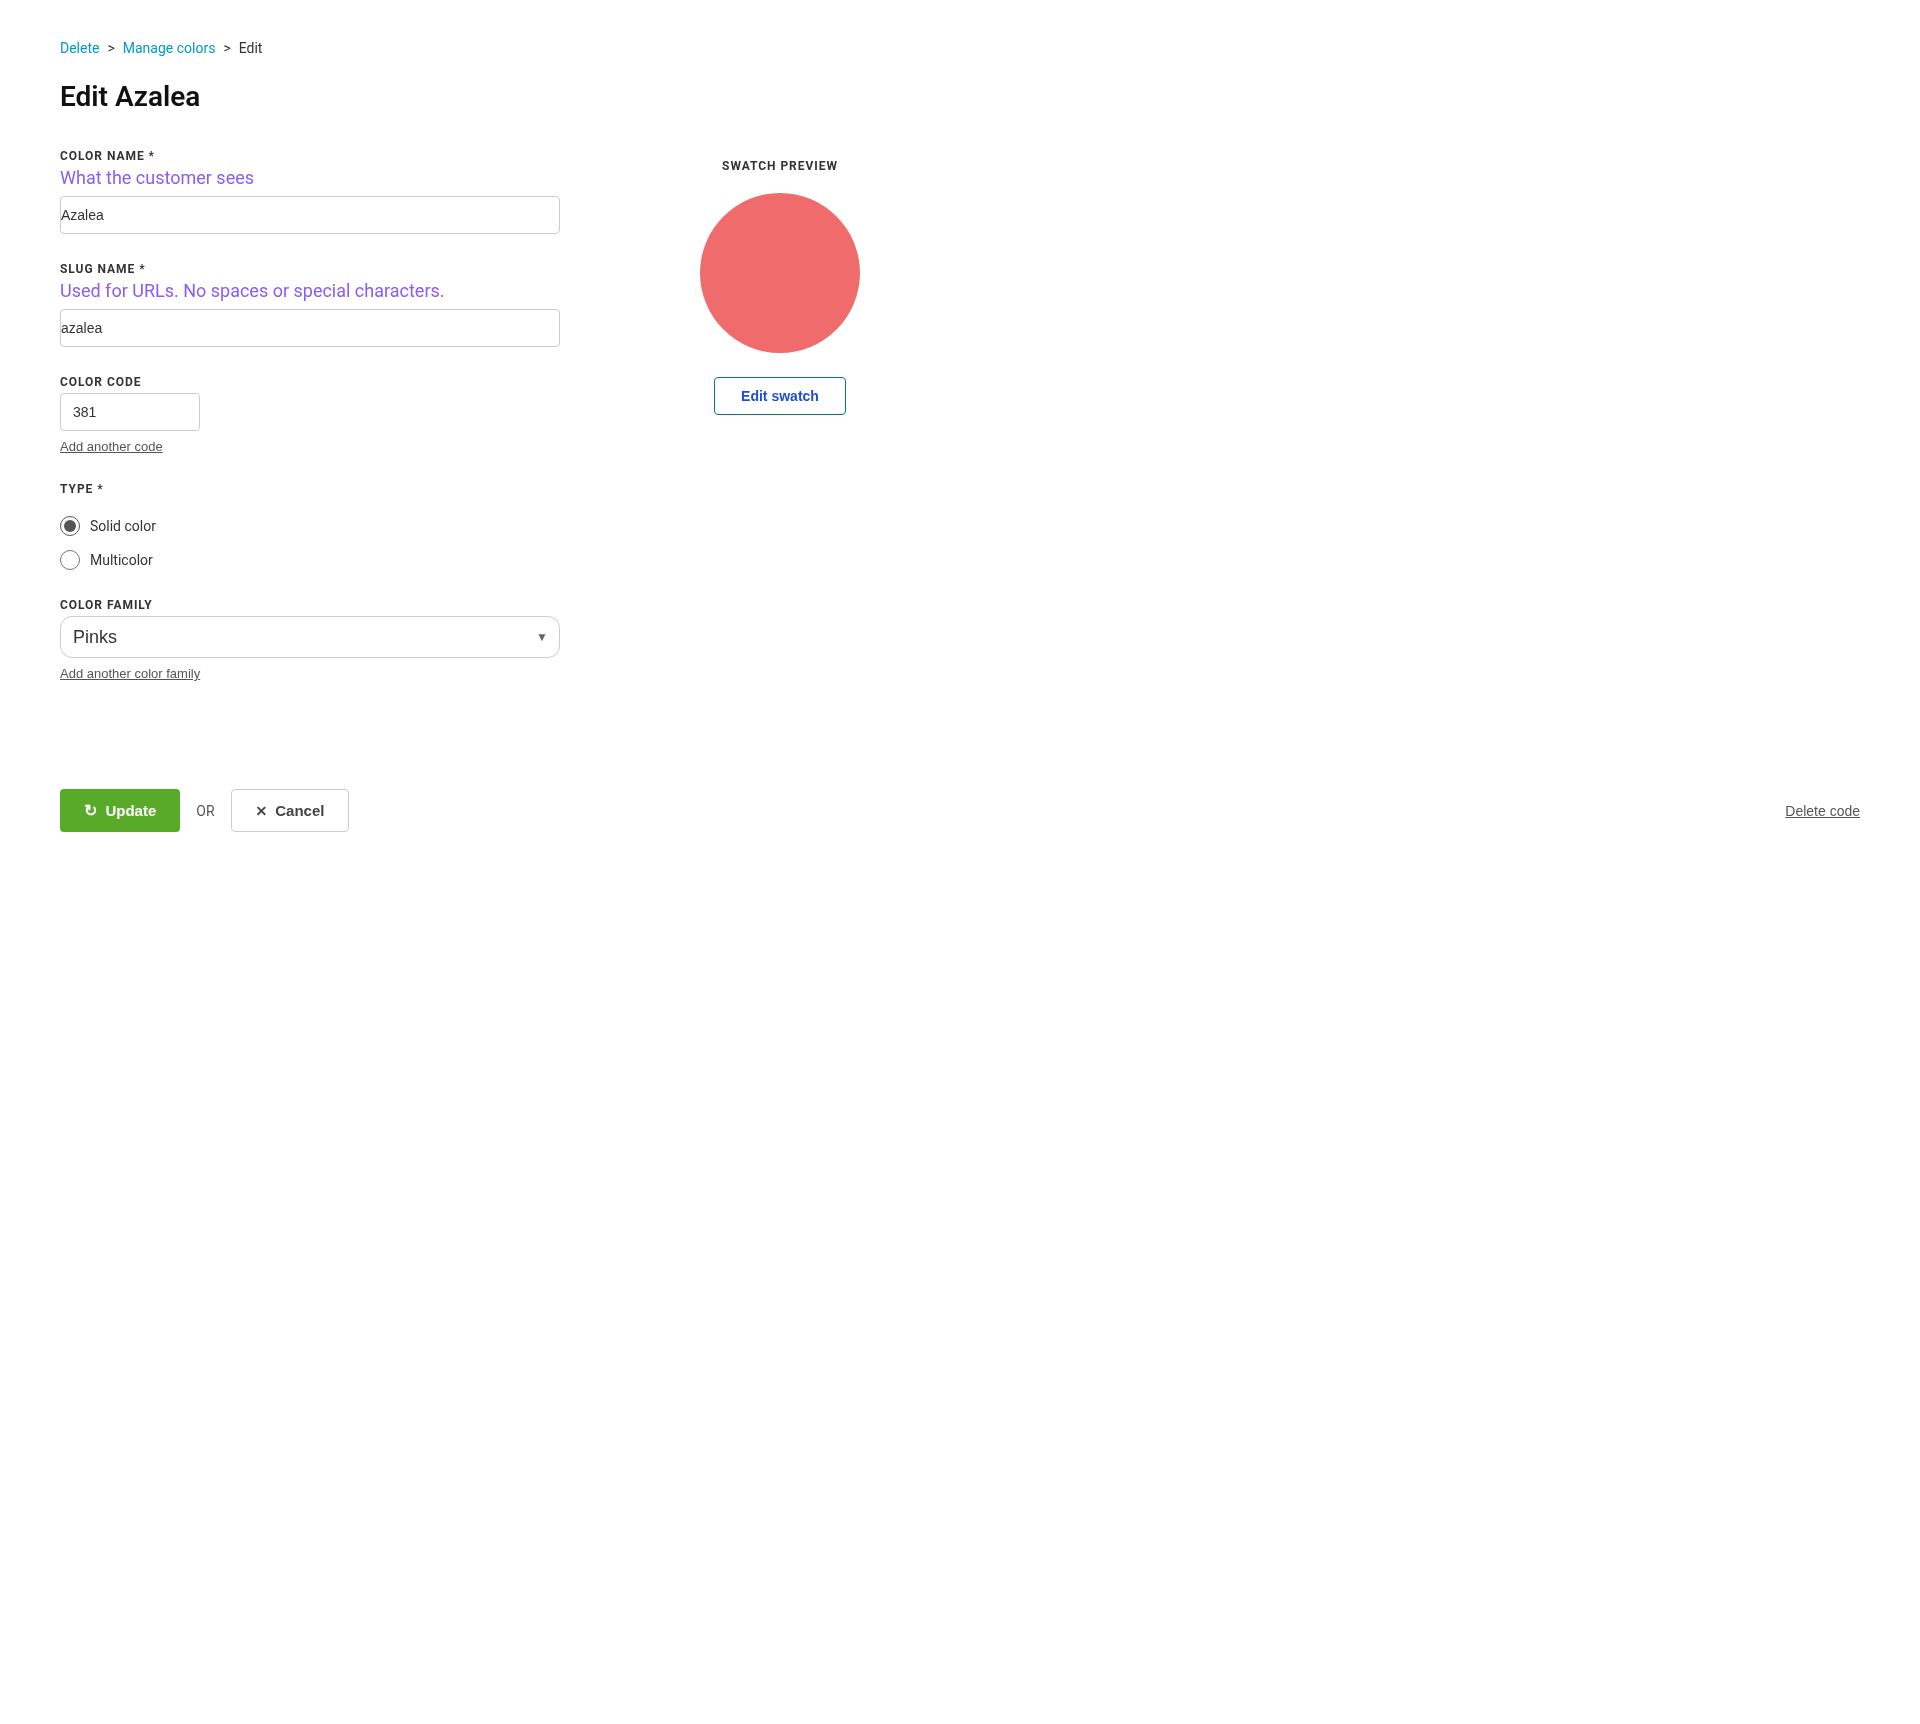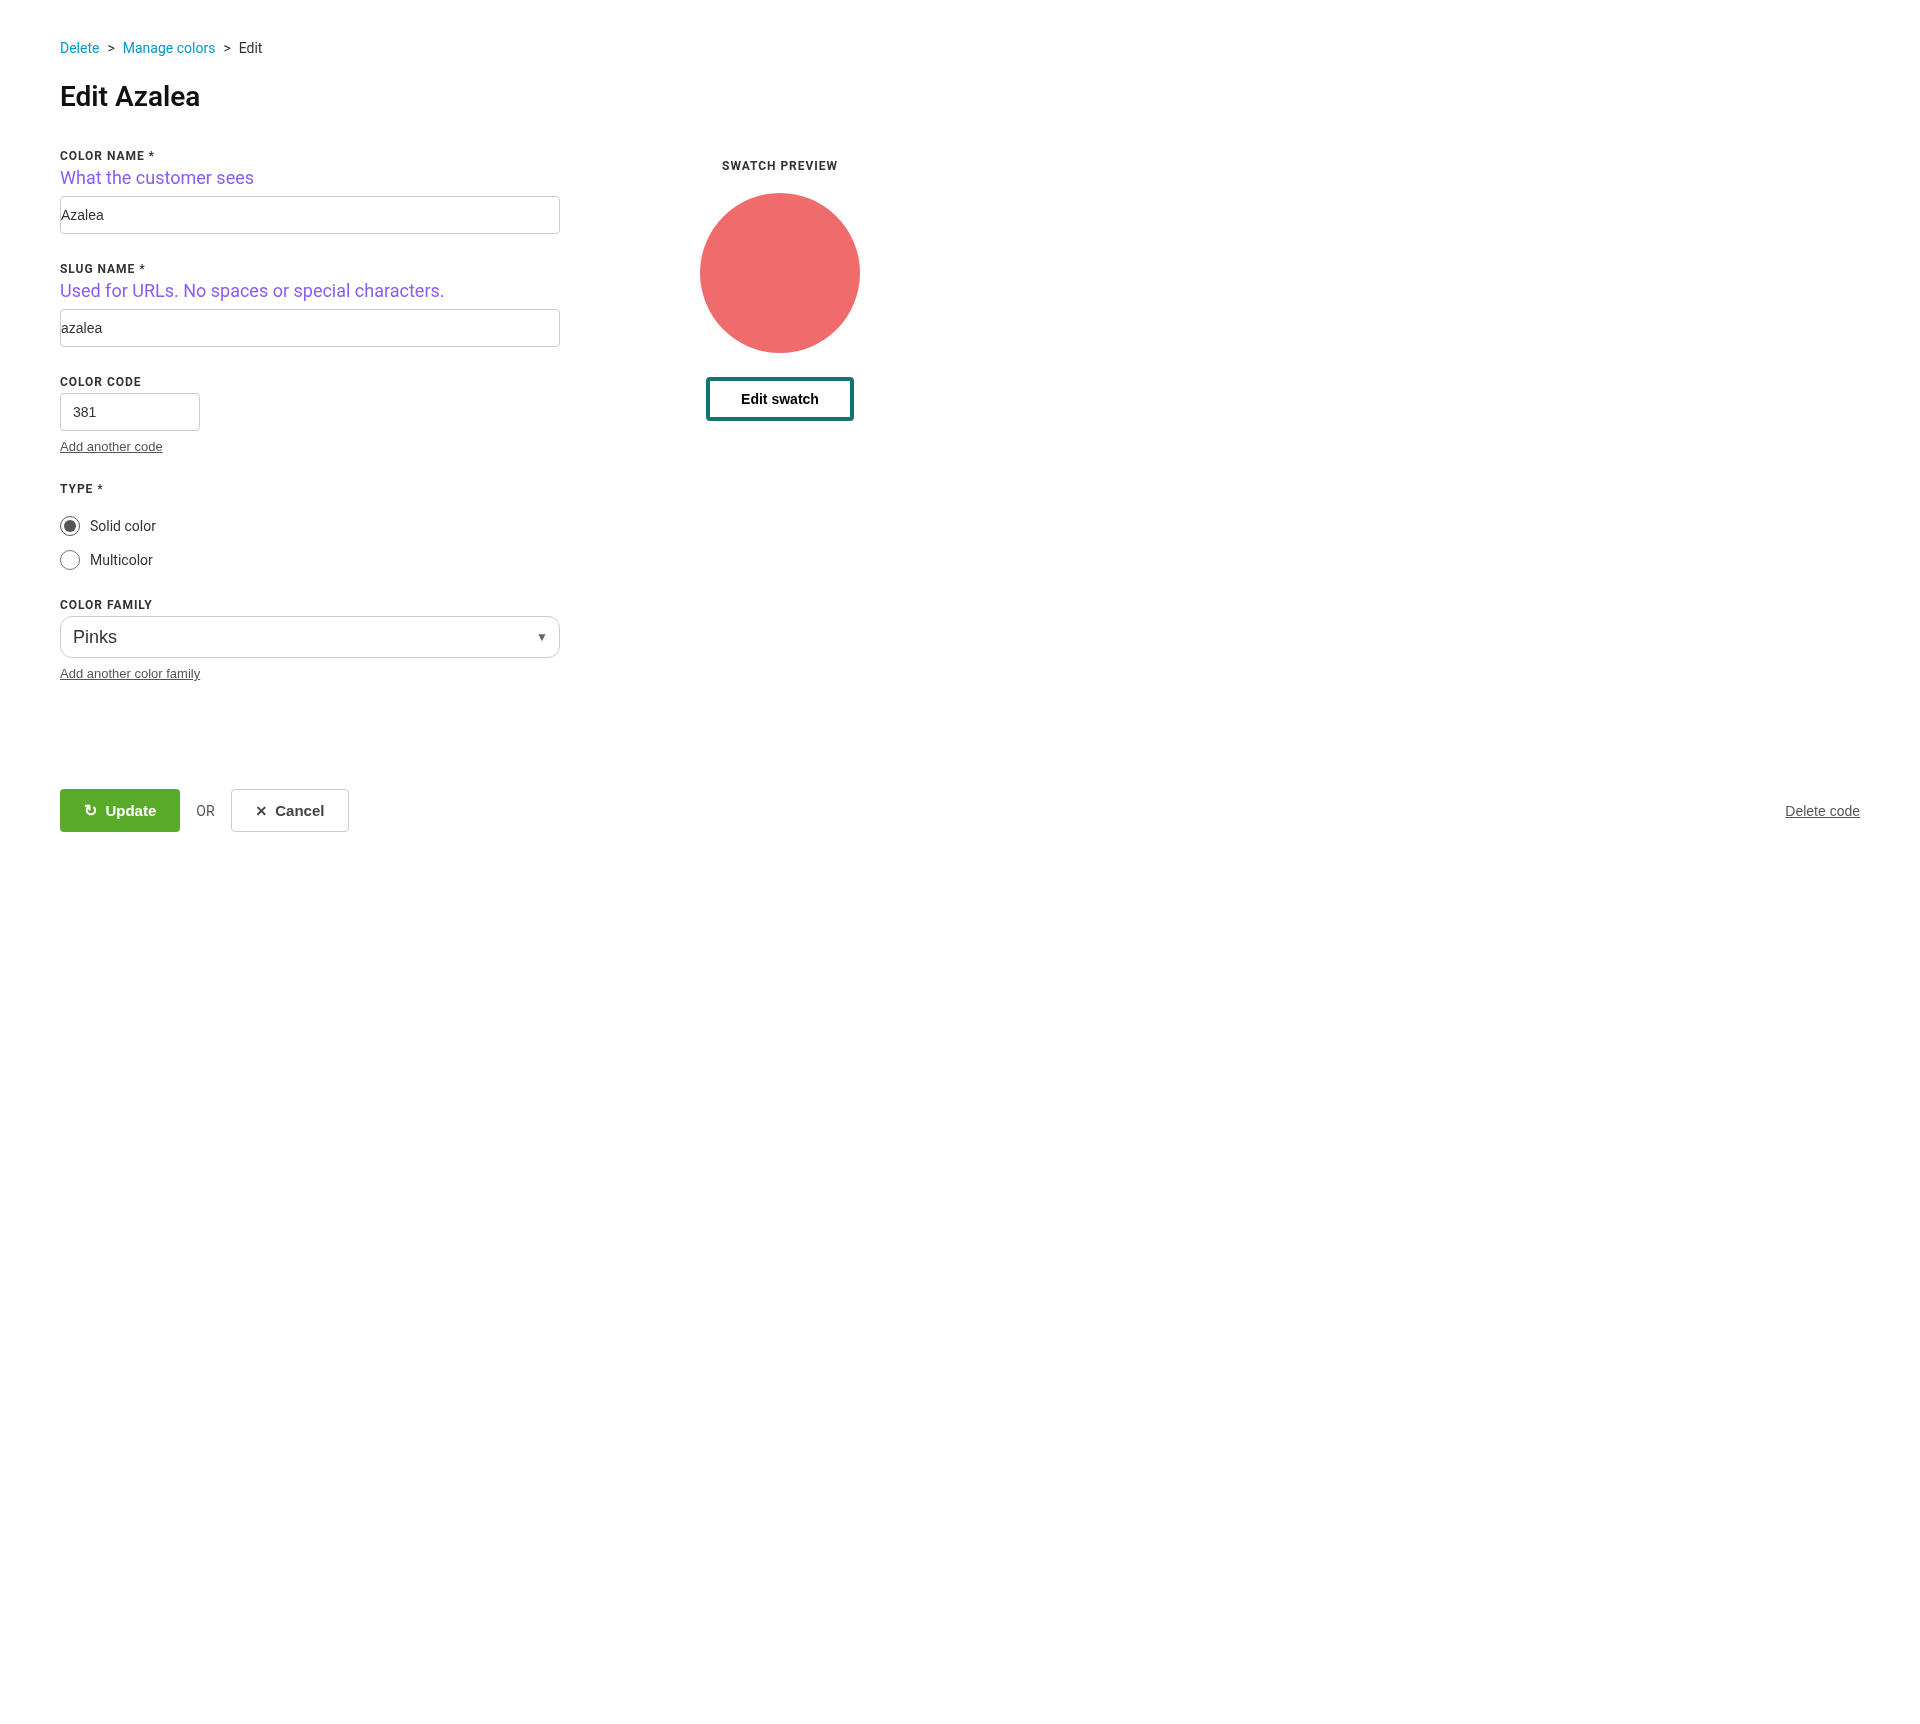--- a/index.html
+++ b/index.html
@@ -76,28 +76,28 @@
 
     .swatch-circle {
       width: 160px;
       height: 160px;
       border-radius: 50%;
       margin-bottom: 24px;
     }
 
     .edit-swatch-btn {
       background: #fff;
-      border: 4px solid #0f766e;
+      border: 1px solid #0f766e;
       border-radius: 4px;
       padding: 10px 24px;
       font-size: 14px;
       font-weight: 600;
-      color: #000000;
-      cursor: pointer;
-      width: 148px;
+      color: #1d4ed8;
+      cursor: pointer;
+      width: 132px;
     }
 
     .field-group {
       margin-bottom: 28px;
     }
 
     .field-label {
       font-size: 12px;
       font-weight: 700;
       letter-spacing: 0.08em;

